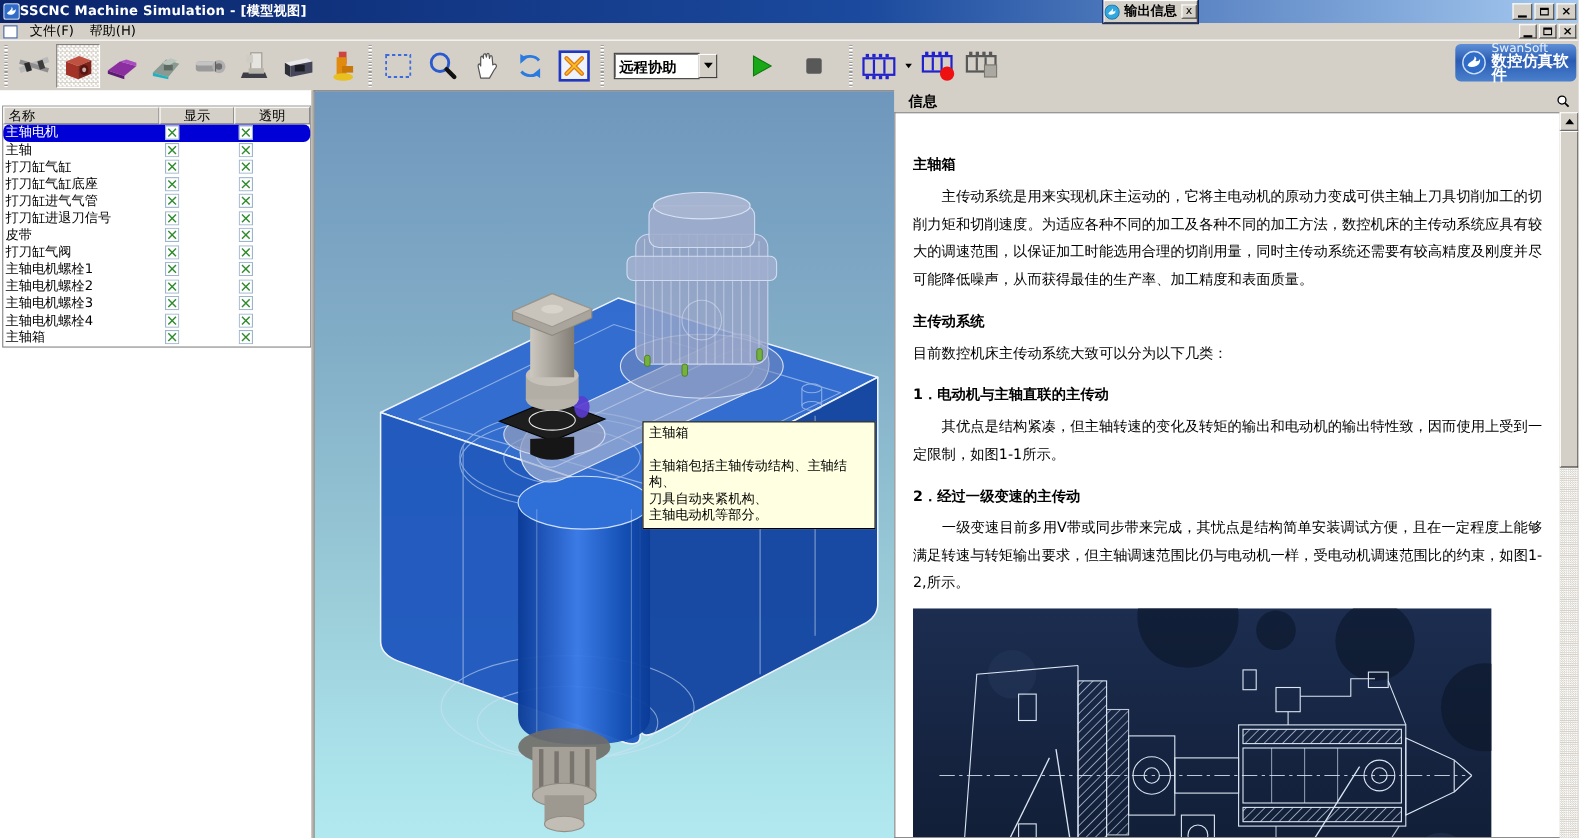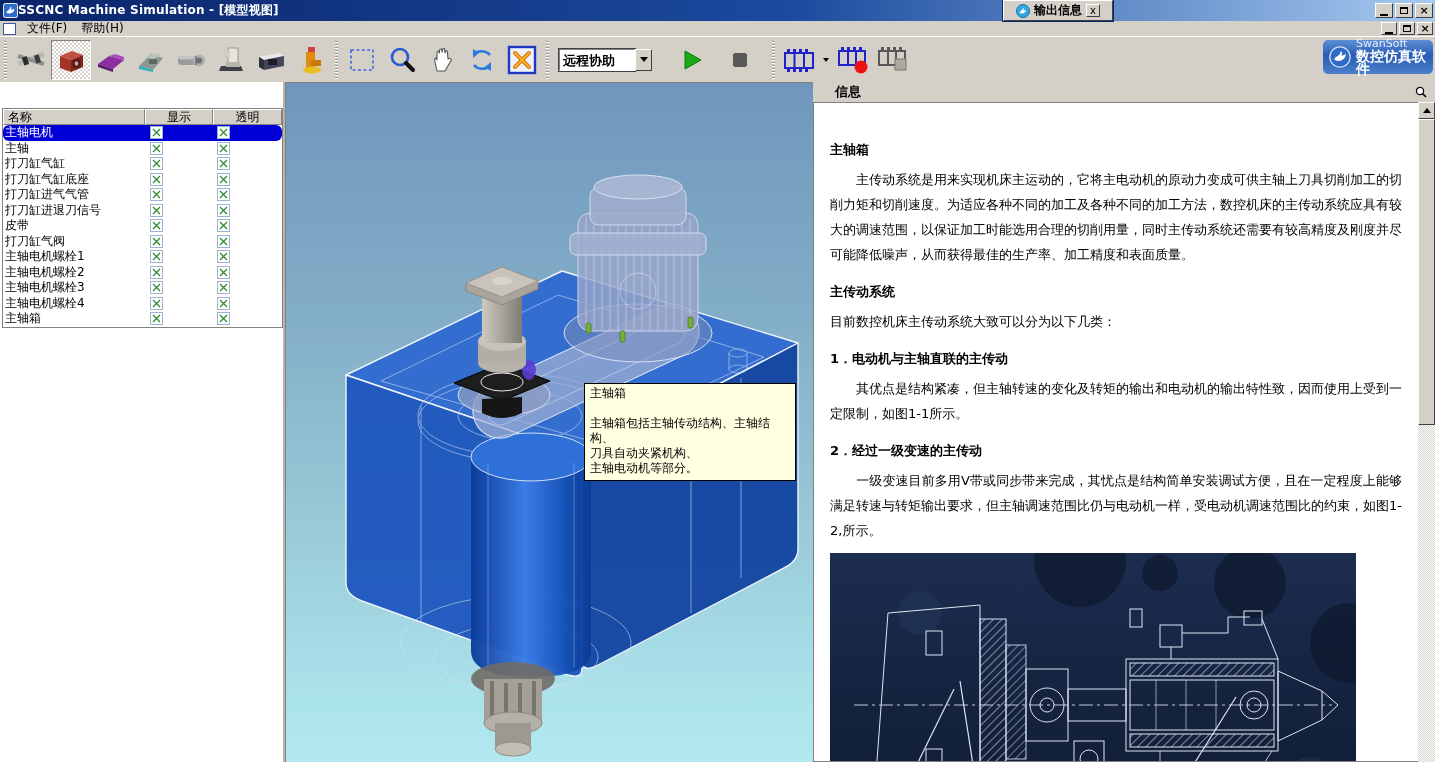--- a/index.html
+++ b/index.html
@@ -17,21 +17,21 @@
     border-color:#fff #404040 #404040 #fff; display:flex; align-items:center; justify-content:center;
     font-size:11px; line-height:1; }
   .wbtn .min { display:block; width:8px; height:2px; background:#000; margin-top:8px; }
   .wbtn .rst { display:block; width:8px; height:7px; border:1px solid #000; border-top:2px solid #000; }
   .wbtn.close-x { font-weight:bold; }
   .appicon { width:15px; height:15px; flex:0 0 auto; }
 
   
   #float-out { position:absolute; left:1003px; top:0; height:21px; background:#d4d0c8;
     border:1px solid; border-color:#fff #404040 #404040 #fff; outline:1px solid #0a246a;
-    display:flex; align-items:center; padding:0 12px; gap:4px; z-index:30;justify-content:center; }
+    display:flex; align-items:center; padding:0 0; gap:4px; z-index:30;justify-content:center; }
   #float-out .flabel { font-weight:bold; font-size:12px; }
   #float-out .fclose { width:14px; height:13px; background:#d4d0c8; border:1px solid;
     border-color:#fff #404040 #404040 #fff; font-size:10px; line-height:11px; text-align:center; }
 
   
   #menubar { position:absolute; left:0; top:21px; width:1435px; height:15px;
     display:flex; align-items:center; background:#d4d0c8; }
   .child-icon { width:13px; height:12px; border:1px solid #3a5a9c; background:#fff; margin:0 4px 0 3px; }
   .menu-item { padding:0 7px; height:15px; line-height:15px; }
   #menubar .winbtns { top:1px; }
@@ -61,21 +61,21 @@
     display:flex; align-items:center; padding:0 6px; gap:5px; }
   #logo .l1 { color:#e8f0fc; font-size:11px; line-height:12px; }
   #logo .l2 { color:#fff; font-weight:bold; font-size:14px; line-height:13px; }
 
   
   #main { position:absolute; left:0; top:82px; width:1435px; height:680px; }
 
   
   #left-panel { position:absolute; left:0; top:0; width:285px; height:680px; background:#fff;
     border-right:2px solid #b8b4ac; }
-  #parts-table { position:absolute; left:2px; top:26px; width:281px; border:1px solid #828282; background:#fff; }
+  #parts-table { position:absolute; left:2px; top:14px; width:281px; border:1px solid #828282; background:#fff; }
   #parts-header { display:flex; height:16px; }
   .hcell { background:#d4d0c8; border:1px solid; border-color:#fff #848284 #848284 #fff;
     height:16px; line-height:14px; font-size:12px; overflow:hidden; }
   .hcell.name { flex:0 0 142px; padding-left:4px; }
   .hcell.disp { flex:0 0 68px; text-align:center; }
   .hcell.trans { flex:1 1 auto; text-align:center; }
   .prow { display:flex; height:15.5px; line-height:15px; align-items:center; }
   .prow.sel { background:#0000d6;border-radius:6px; }
   .prow.sel .pname { color:#fff; }
   .pname { flex:0 0 142px; padding-left:2px; white-space:nowrap; overflow:hidden; }
@@ -87,21 +87,21 @@
   #viewport { position:absolute; left:285px; top:0; width:528px; height:680px;
     border-top:1px solid #808080; border-left:1px solid #808080;
     background:linear-gradient(180deg,#6f97bd 0%,#83aec7 35%,#9ccfda 70%,#ace4ec 92%,#b2e8f0 100%); }
   #model-svg { position:absolute; left:0; top:0; }
   #tooltip { position:absolute; left:298px; top:300px; width:212px; background:#ffffe1;
     border:1px solid #000; padding:2px 5px 4px 5px; font-size:12px; line-height:15px;
     white-space:pre-line; z-index:5; }
 
   
   #right-panel { position:absolute; left:813px; top:0; width:622px; height:680px; background:#d4d0c8; }
-  #info-header { height:20px; display:flex; align-items:center; padding:0 8px 0 22px;
+  #info-header { height:20px; display:flex; align-items:center; padding:0 8px 0 13px;
     font-weight:bold; font-size:13px; }
   #info-header .spacer { flex:1; }
   #info-content { position:absolute; left:0; top:20px; width:605px; height:660px; background:#fff;
     border:1px solid #808080; border-right:none; overflow:hidden; padding:22px 16px 0 16px; }
   .ih { font-weight:bold; font-size:13px; margin:16px 0 8px 0; }
   .ip { font-size:13px; line-height:25px; margin:4px 0 10px 0; text-align:justify; }
   #figure { position:relative; width:526px; height:284px; margin-top:10px; }
   .figlabel { position:absolute; color:#fff; font-weight:bold; font-size:15px; letter-spacing:1px;margin-top:36px; }
   #scrollbar { position:absolute; right:0; top:20px; width:17px; height:660px;
     background:repeating-conic-gradient(#ffffff 0% 25%,#d6d2ca 0% 50%) 0 0/2px 2px; }

